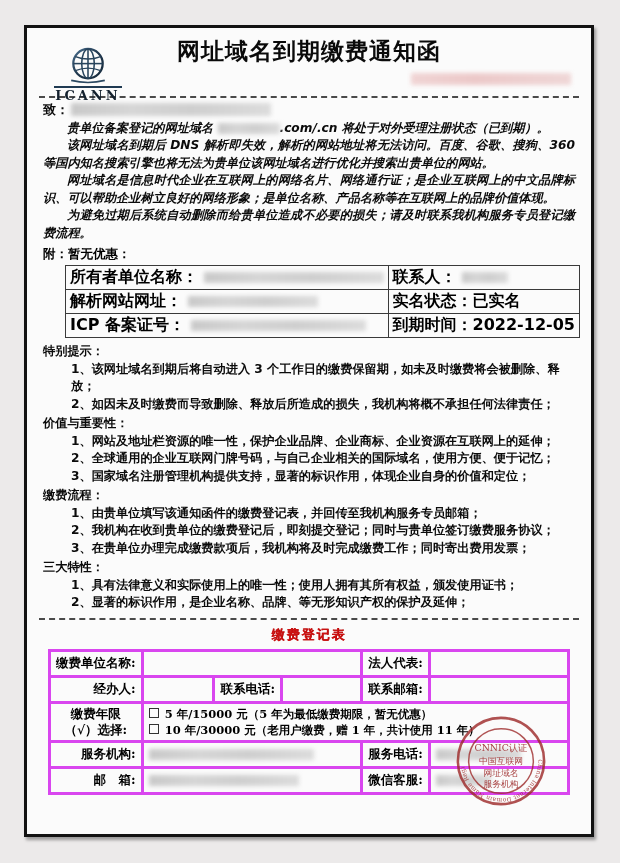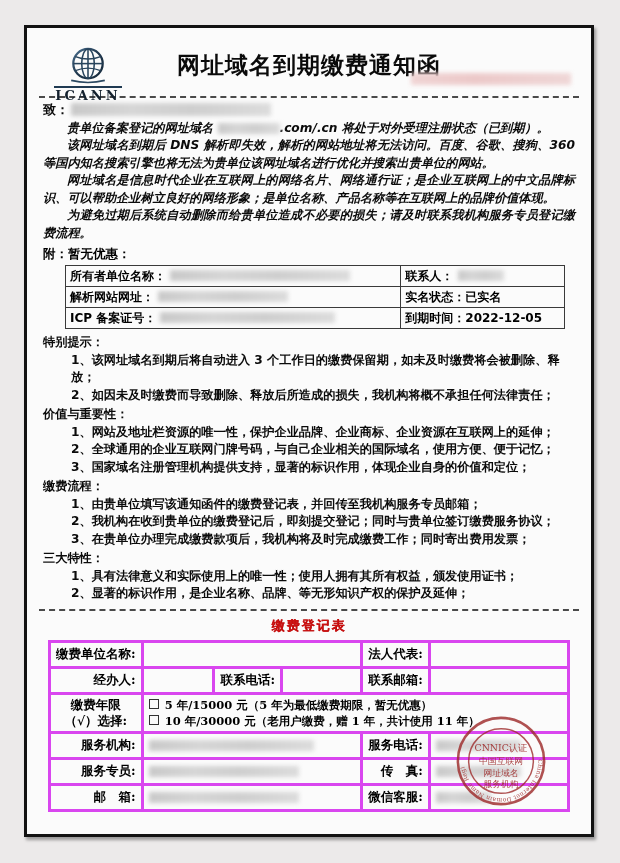--- a/index.html
+++ b/index.html
@@ -63,21 +63,21 @@
     font-family: "DejaVu Serif", "Liberation Serif", serif;
     font-size: 13px;
     font-weight: bold;
     letter-spacing: 3px;
     color: #14212e;
     line-height: 14px;
   }
   .title {
     position: absolute;
     left: 0; right: 0;
-    top: 18px;
+    top: 4px;
     text-align: center;
     font-family: "DejaVu Sans", sans-serif;
     font-weight: bold;
     font-size: 23px;
     letter-spacing: 1px;
     color: #0a0a0a;
   }
   .redact-pink {
     position: absolute;
     right: 10px;
@@ -136,21 +136,21 @@
   
   .attach-label {
     padding: 4px 6px 2px 6px;
     font-weight: bold;
     font-size: 12.5px;
   }
   table.info {
     border-collapse: collapse;
     margin: 0 0 0 28px;
     width: 500px;
-    font-size: 12px;
+    font-size: 16px;
     font-weight: bold;
   }
   table.info td {
     border: 1px solid #3a3a3a;
     height: 18px;
     padding: 1px 4px;
     white-space: nowrap;
   }
   .col-a { width: 340px; }
   .col-b { width: 160px; }
@@ -361,30 +361,20 @@
           <td class="lbl">服务机构:</td>
           <td class="val" colspan="3">
             <span class="redact" style="width:165px;height:11px;vertical-align:-1px;"></span>
           </td>
           <td class="lbl">服务电话:</td>
           <td class="val">
             <span class="redact" style="width:85px;height:11px;vertical-align:-1px;"></span>
           </td>
         </tr>
         <tr>
-          <td class="lbl">服务专员:</td>
-          <td class="val" colspan="3">
-            <span class="redact" style="width:150px;height:11px;vertical-align:-1px;"></span>
-          </td>
-          <td class="lbl">传　真:</td>
-          <td class="val">
-            <span class="redact" style="width:85px;height:11px;vertical-align:-1px;"></span>
-          </td>
-        </tr>
-        <tr>
           <td class="lbl">邮　箱:</td>
           <td class="val" colspan="3">
             <span class="redact" style="width:150px;height:11px;vertical-align:-1px;"></span>
           </td>
           <td class="lbl">微信客服:</td>
           <td class="val">
             <span class="redact" style="width:55px;height:11px;vertical-align:-1px;"></span>
           </td>
         </tr>
       </tbody>

